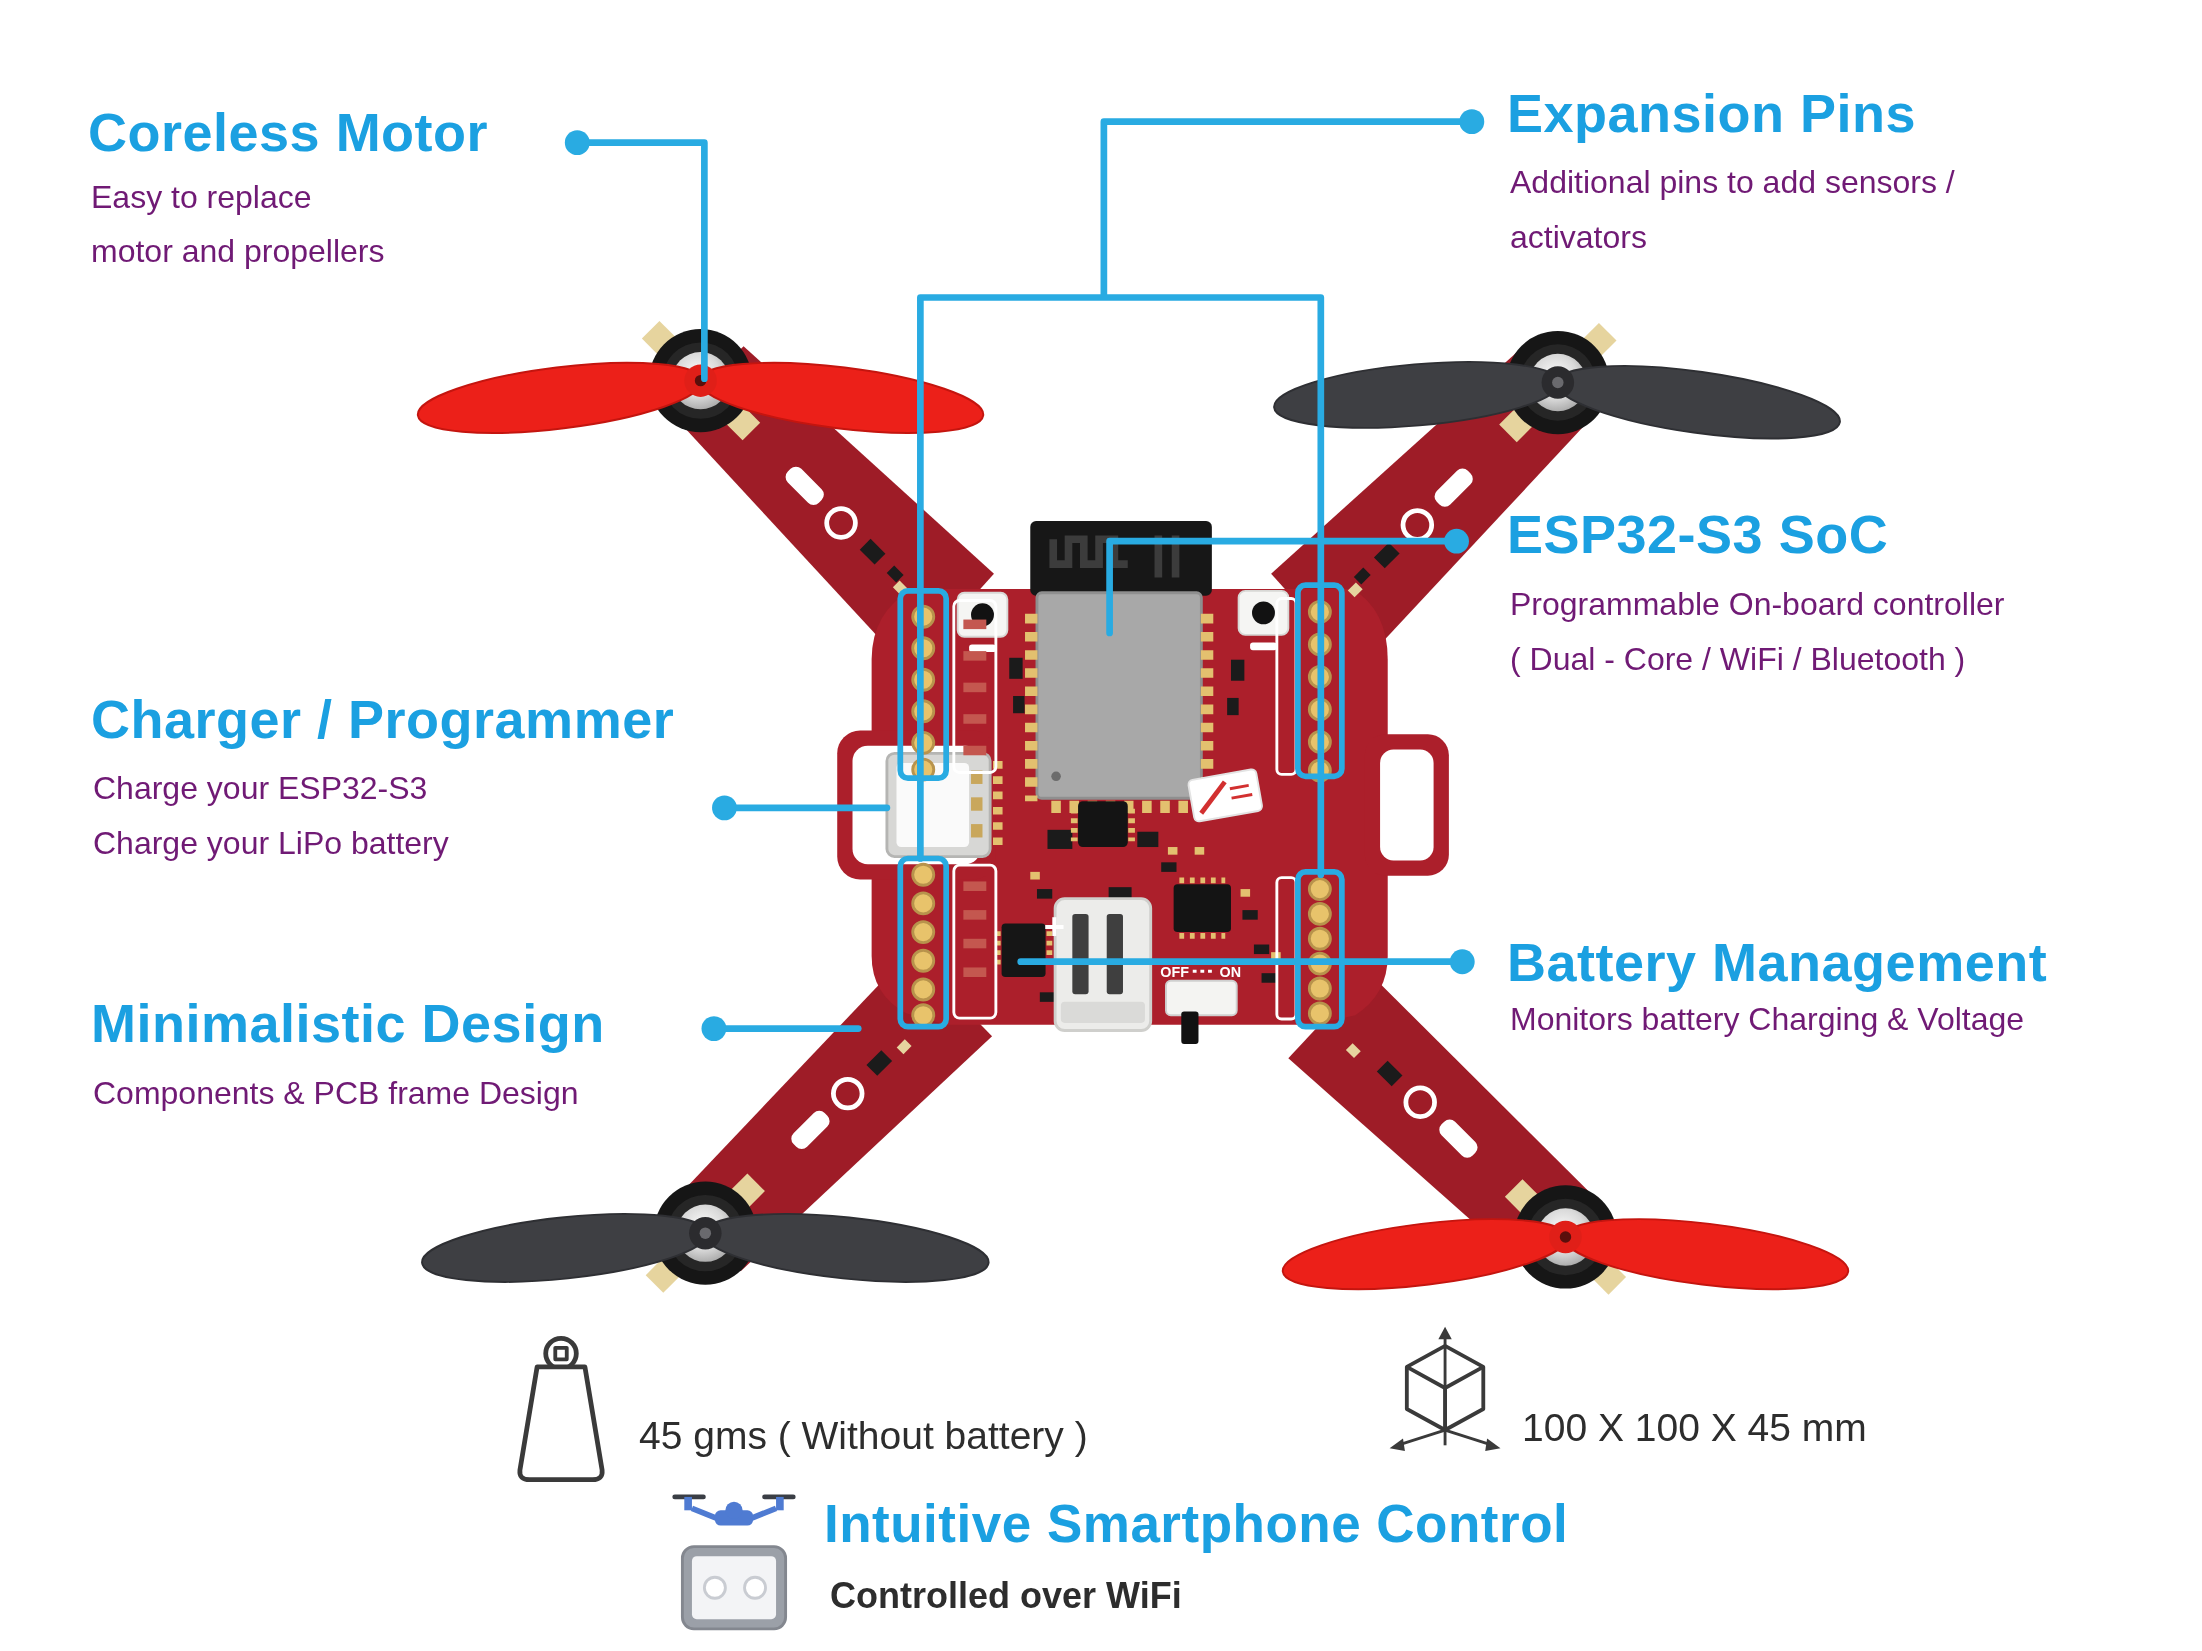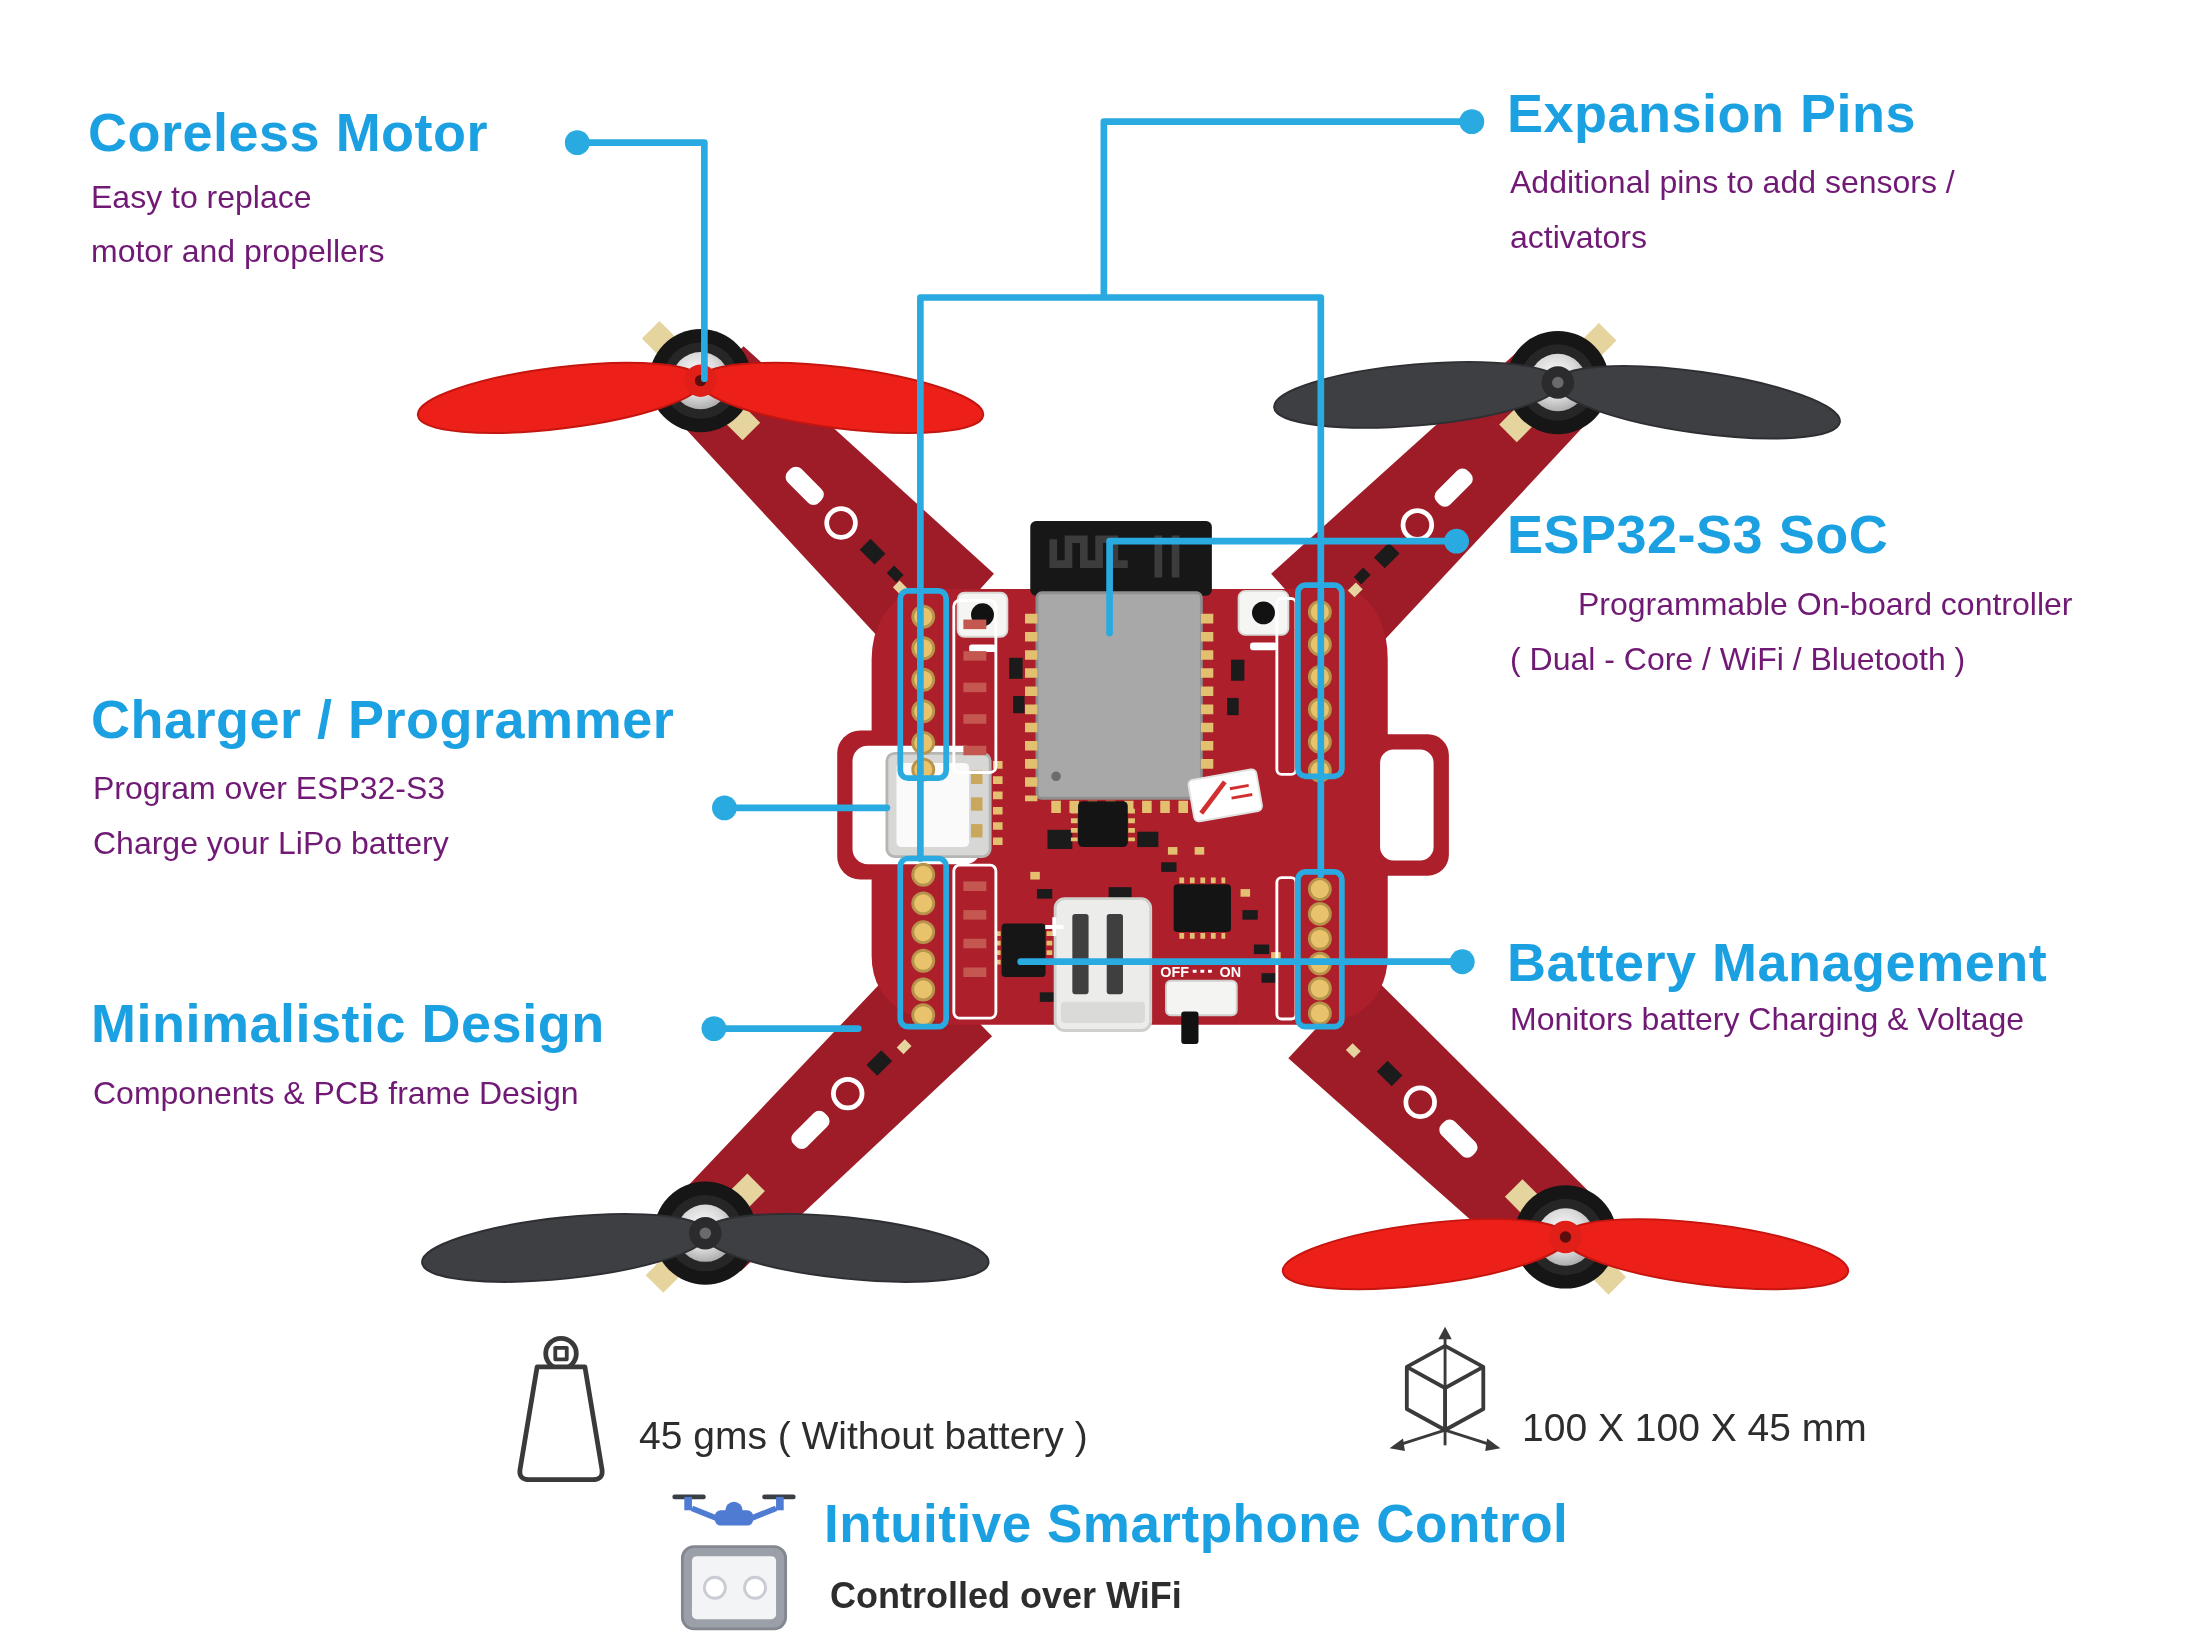--- a/index.html
+++ b/index.html
@@ -339,25 +339,25 @@
 
 <div class="title" style="left:88px;top:103px">Coreless Motor</div>
 <div class="bline" style="left:91px;top:178px">Easy to replace</div>
 <div class="bline" style="left:91px;top:232px">motor and propellers</div>
 
 <div class="title" style="left:1507px;top:84px">Expansion Pins</div>
 <div class="bline" style="left:1510px;top:163px">Additional pins to add sensors /</div>
 <div class="bline" style="left:1510px;top:218px">activators</div>
 
 <div class="title" style="left:1507px;top:505px">ESP32-S3 SoC</div>
-<div class="bline" style="left:1578px;top:585px">Programmable On-board controller</div>
+<div class="bline" style="left:1510px;top:585px">Programmable On-board controller</div>
 <div class="bline" style="left:1510px;top:640px">( Dual - Core / WiFi / Bluetooth )</div>
 
 <div class="title" style="left:91px;top:690px">Charger / Programmer</div>
-<div class="bline" style="left:93px;top:769px">Program over  ESP32-S3</div>
+<div class="bline" style="left:93px;top:769px">Charge your  ESP32-S3</div>
 <div class="bline" style="left:93px;top:824px">Charge your LiPo battery</div>
 
 <div class="title" style="left:91px;top:994px">Minimalistic Design</div>
 <div class="bline" style="left:93px;top:1074px">Components &amp; PCB frame Design</div>
 
 <div class="title" style="left:1507px;top:933px">Battery Management</div>
 <div class="bline" style="left:1510px;top:1000px">Monitors battery Charging &amp; Voltage</div>
 
 <div class="spec" style="left:639px;top:1386px">45 gms ( Without battery )</div>
 <div class="spec" style="left:1522px;top:1378px">100 X 100 X 45 mm</div>

